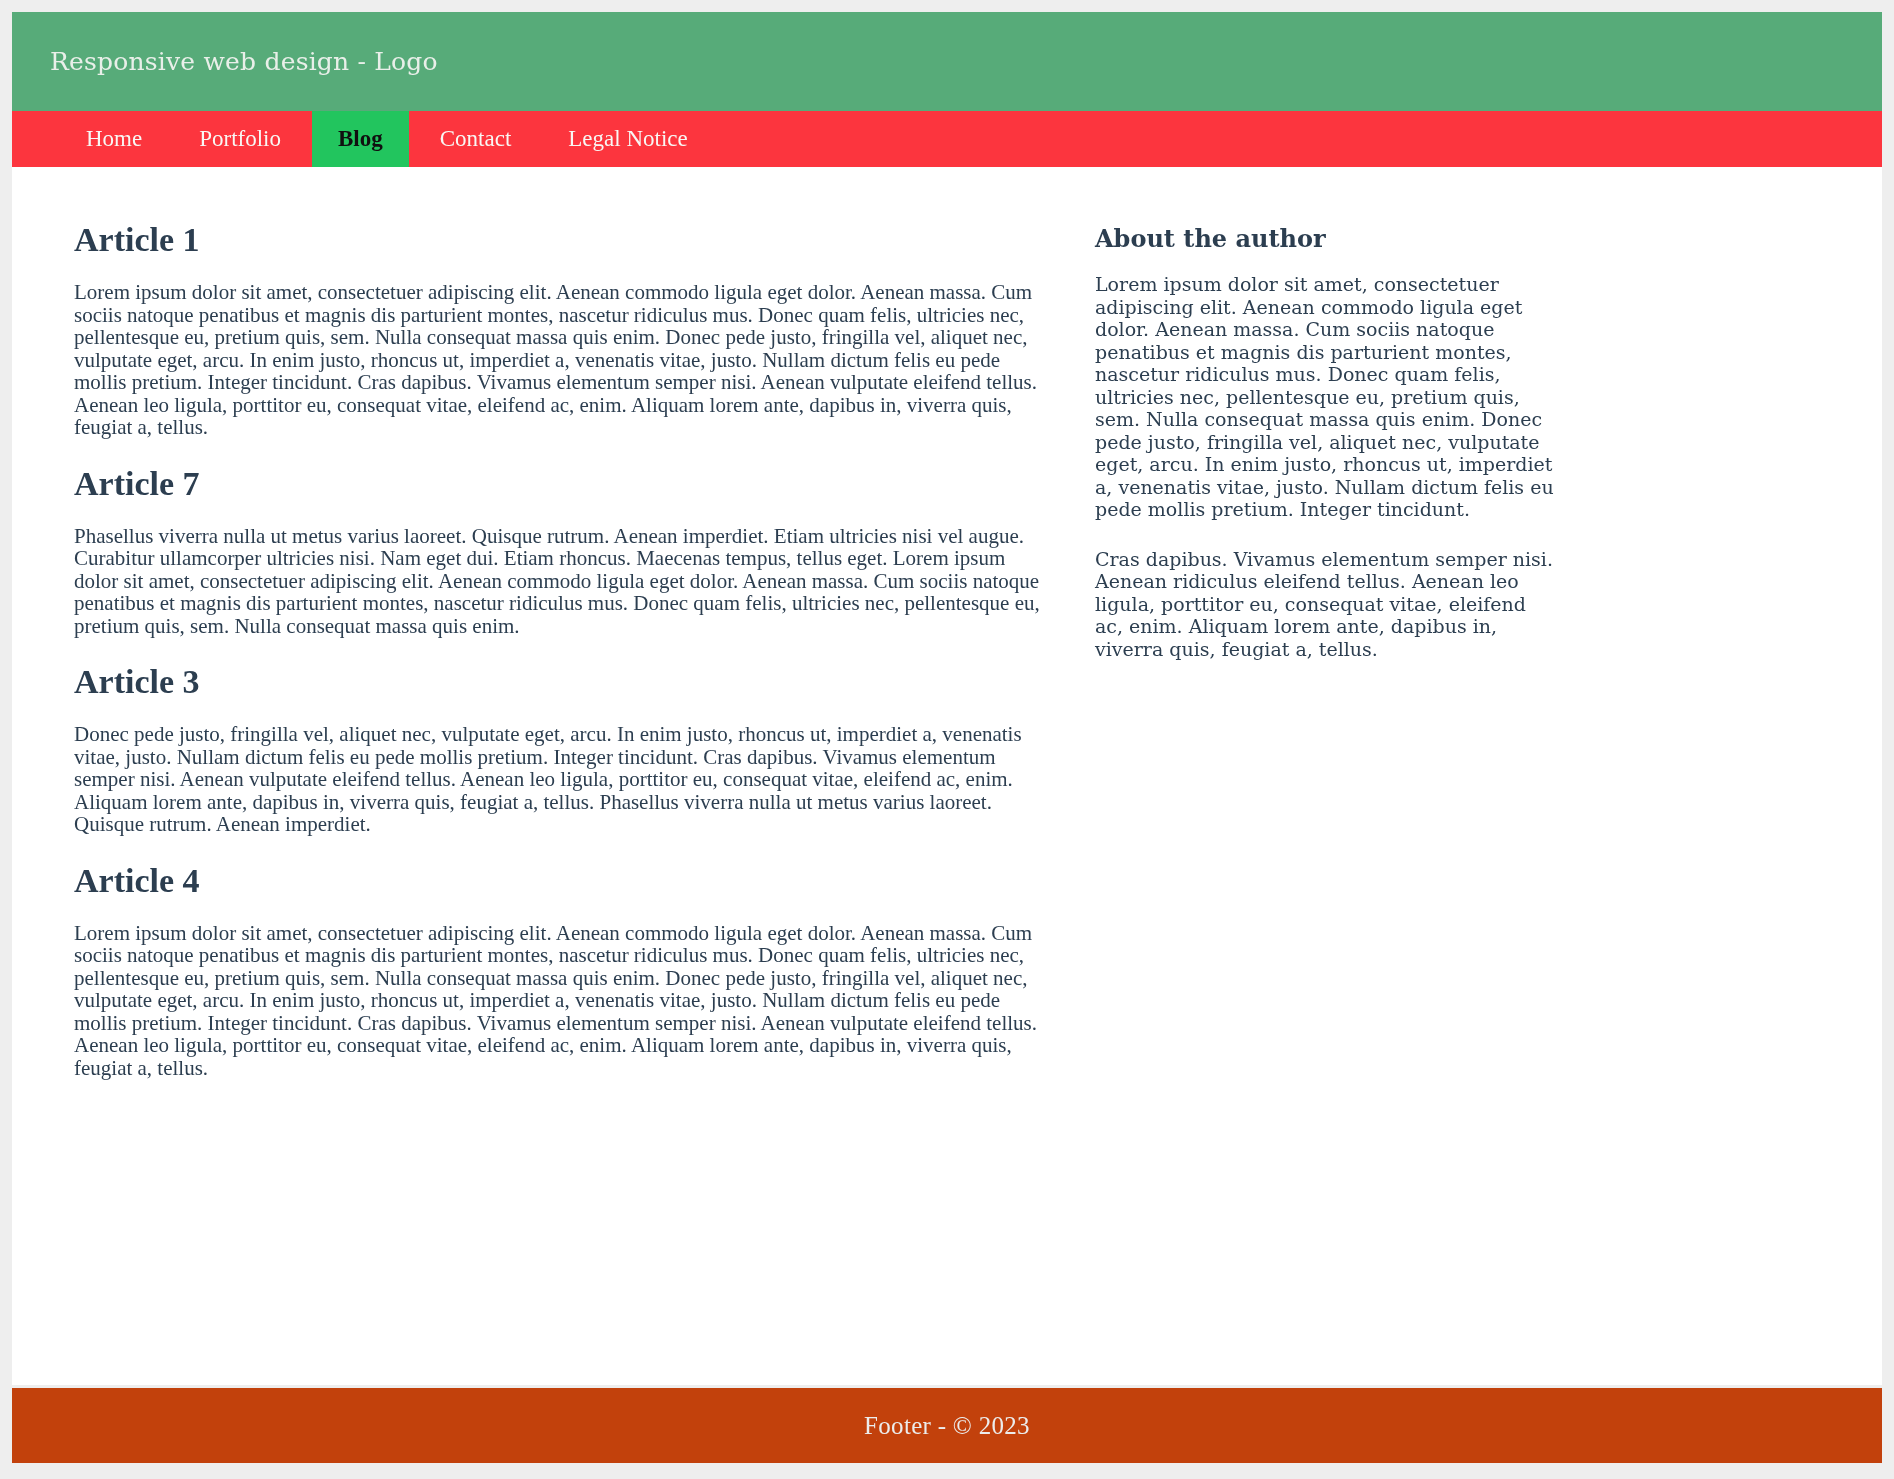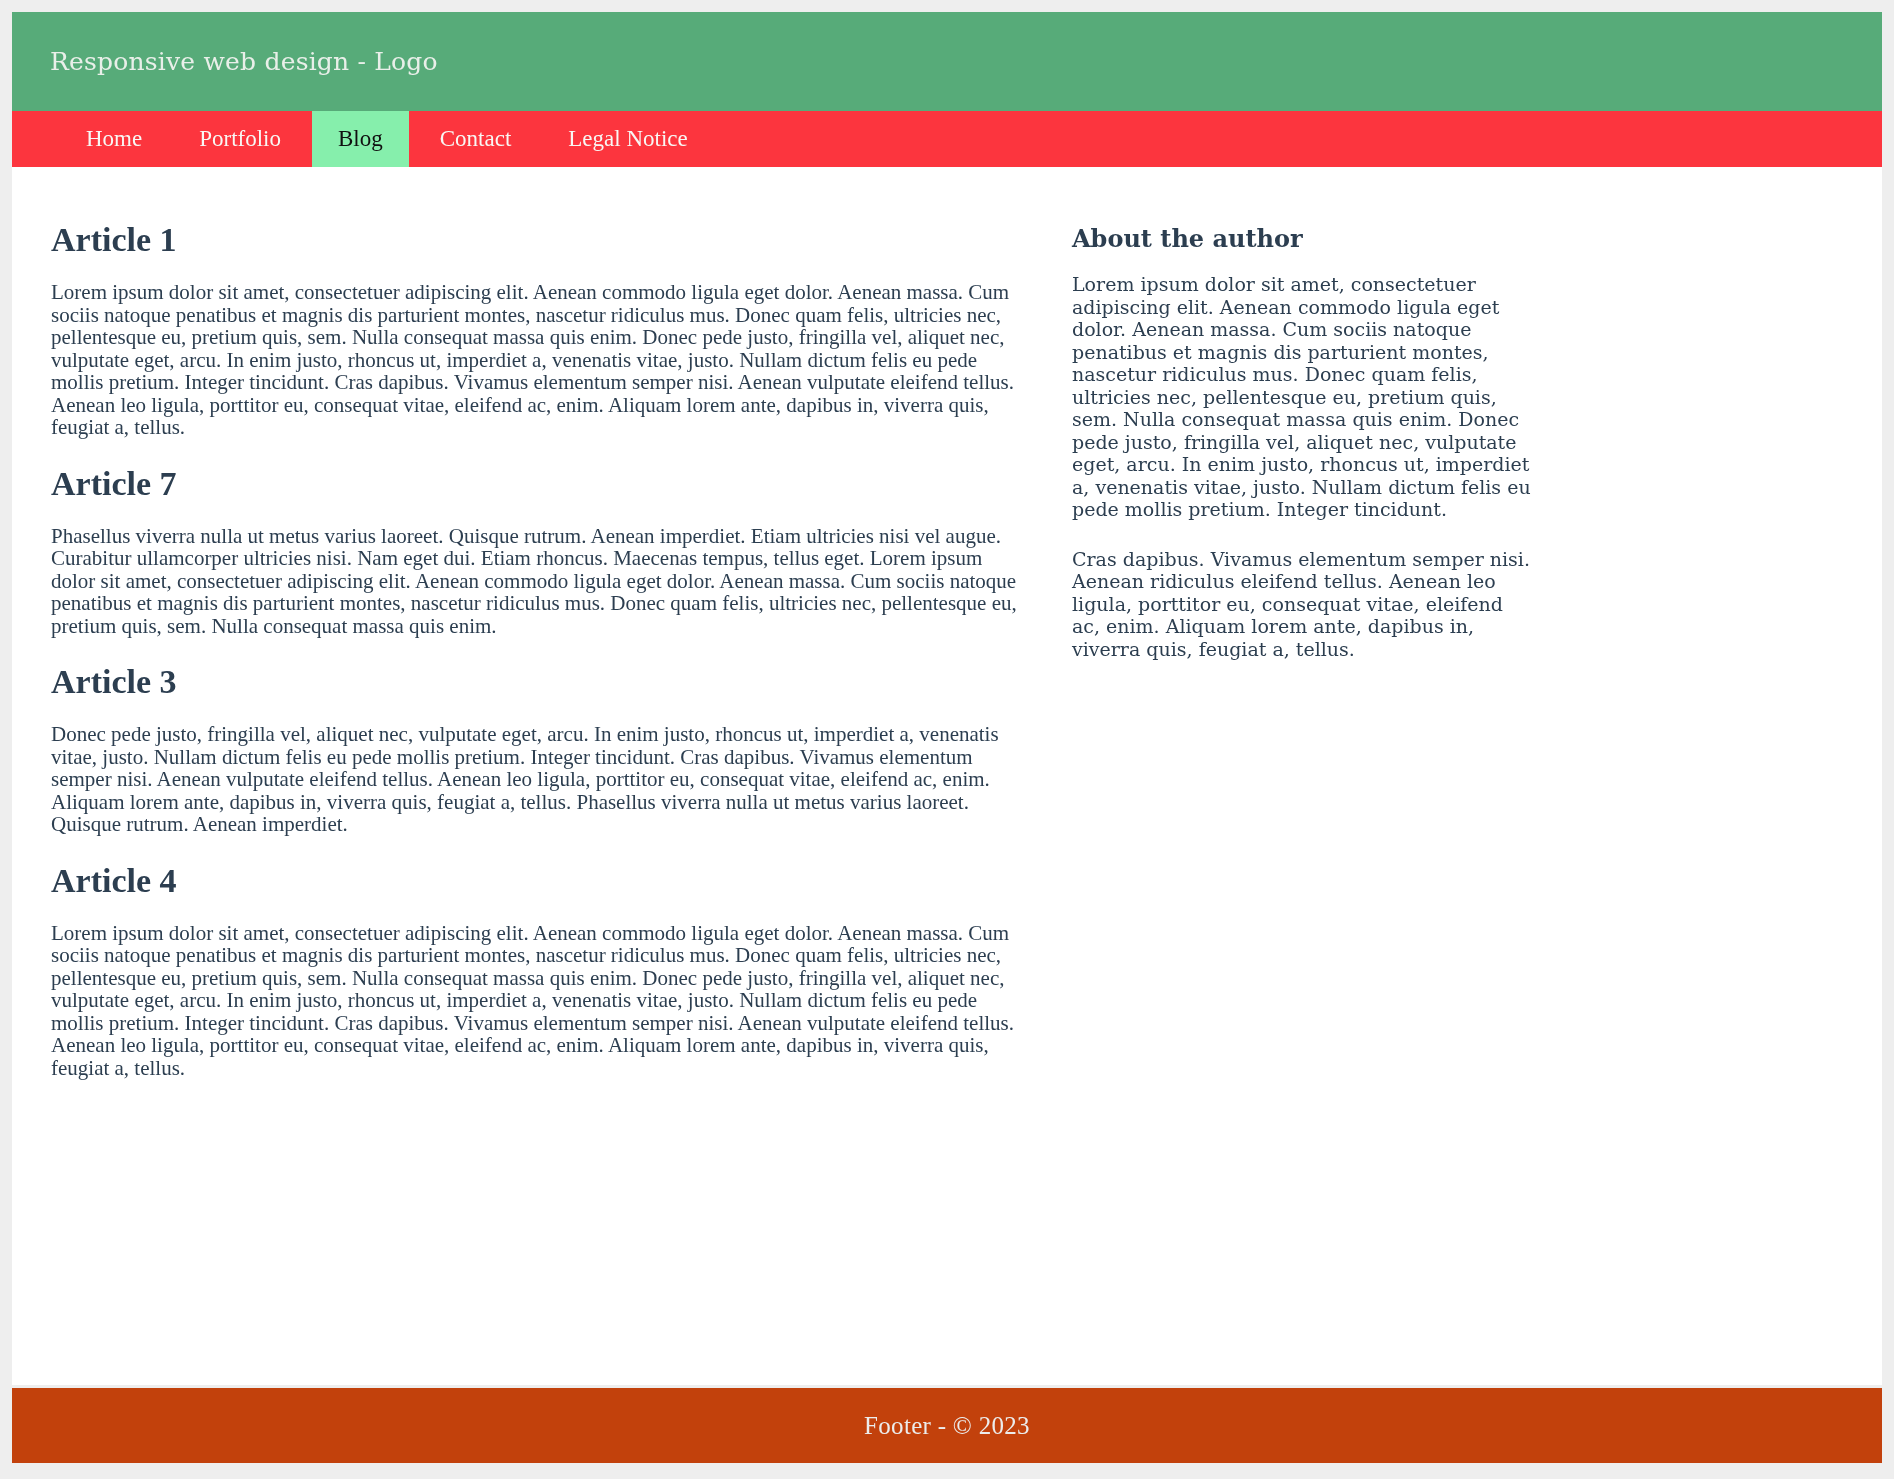--- a/index.html
+++ b/index.html
@@ -45,31 +45,31 @@
     align-items: center;
     height: 100%;
     padding: 0 26px;
     box-sizing: border-box;
     font-size: 23px;
     color: #f9f7f4;
     text-decoration: none;
     cursor: pointer;
   }
   .site-nav li.active a {
-    background: #86efac;
+    background: #22c55e;
     color: #101010;
-    font-weight: normal;
+    font-weight: bold;
   }
 
   
   .content-row {
     background: #ffffff;
     display: flex;
     min-height: 1218px;
-    padding-left: 39px;
+    padding-left: 62px;
     box-sizing: border-box;
   }
   main.articles-col {
     width: 967px;
     flex: 0 0 967px;
     padding-top: 28px;
   }
   .article-title {
     font-family: "Liberation Serif", serif;
     font-size: 34px;

